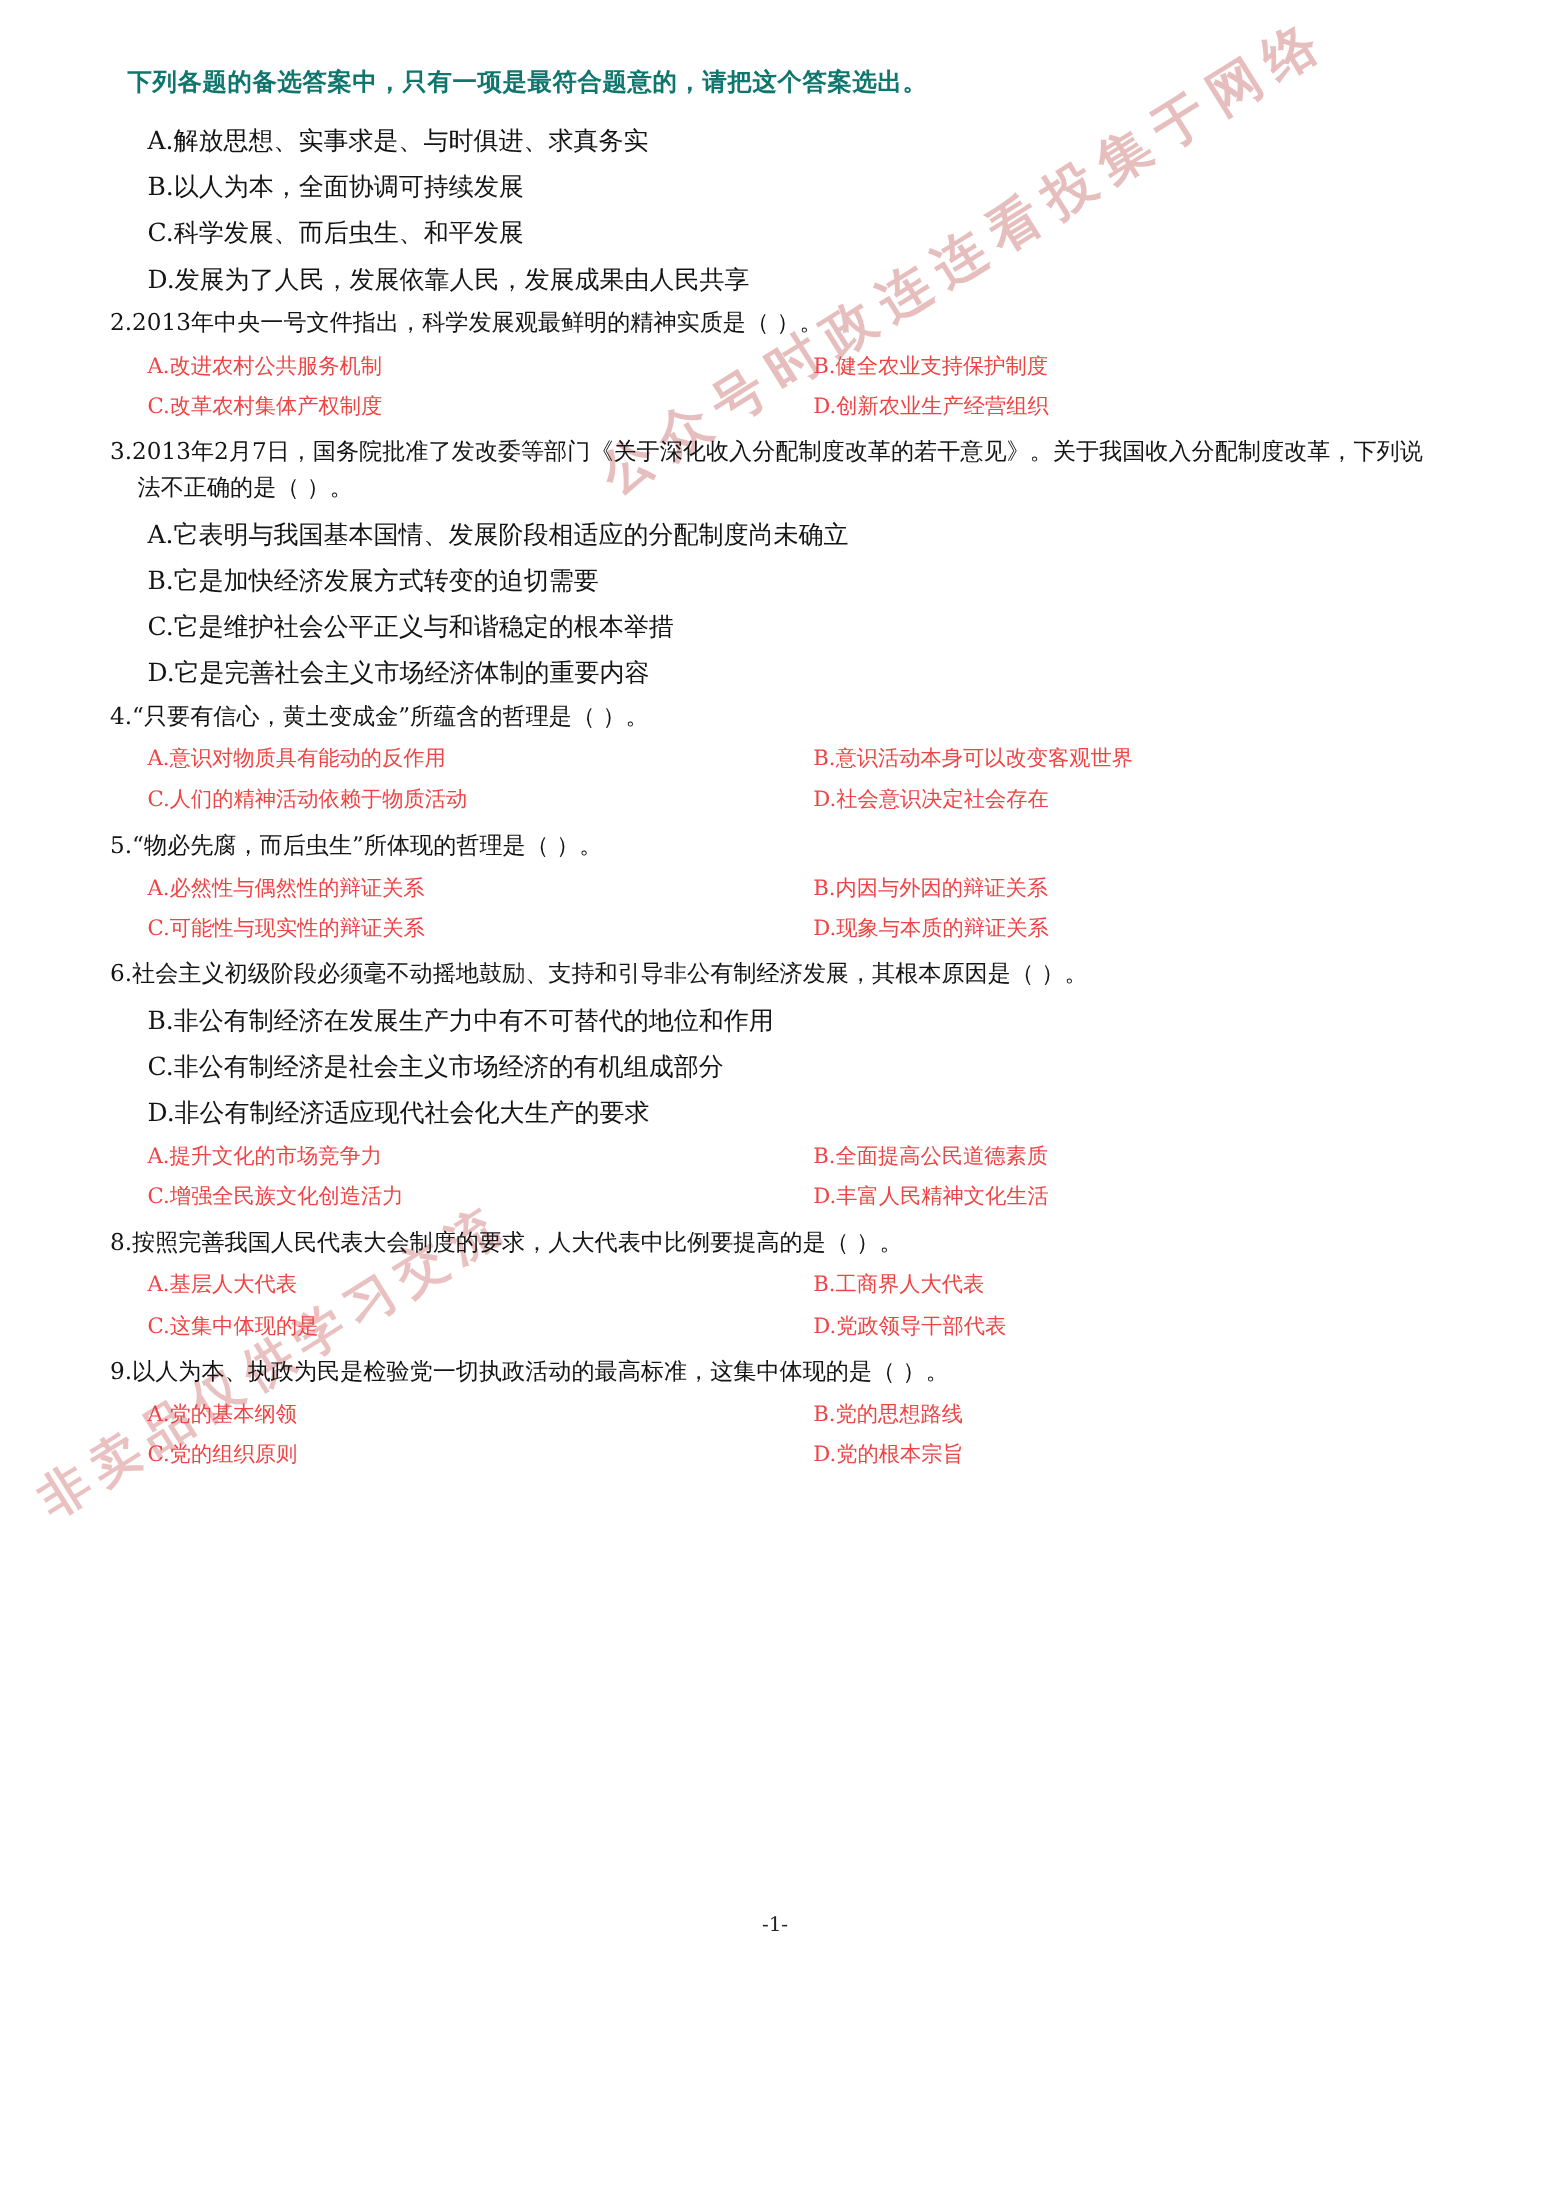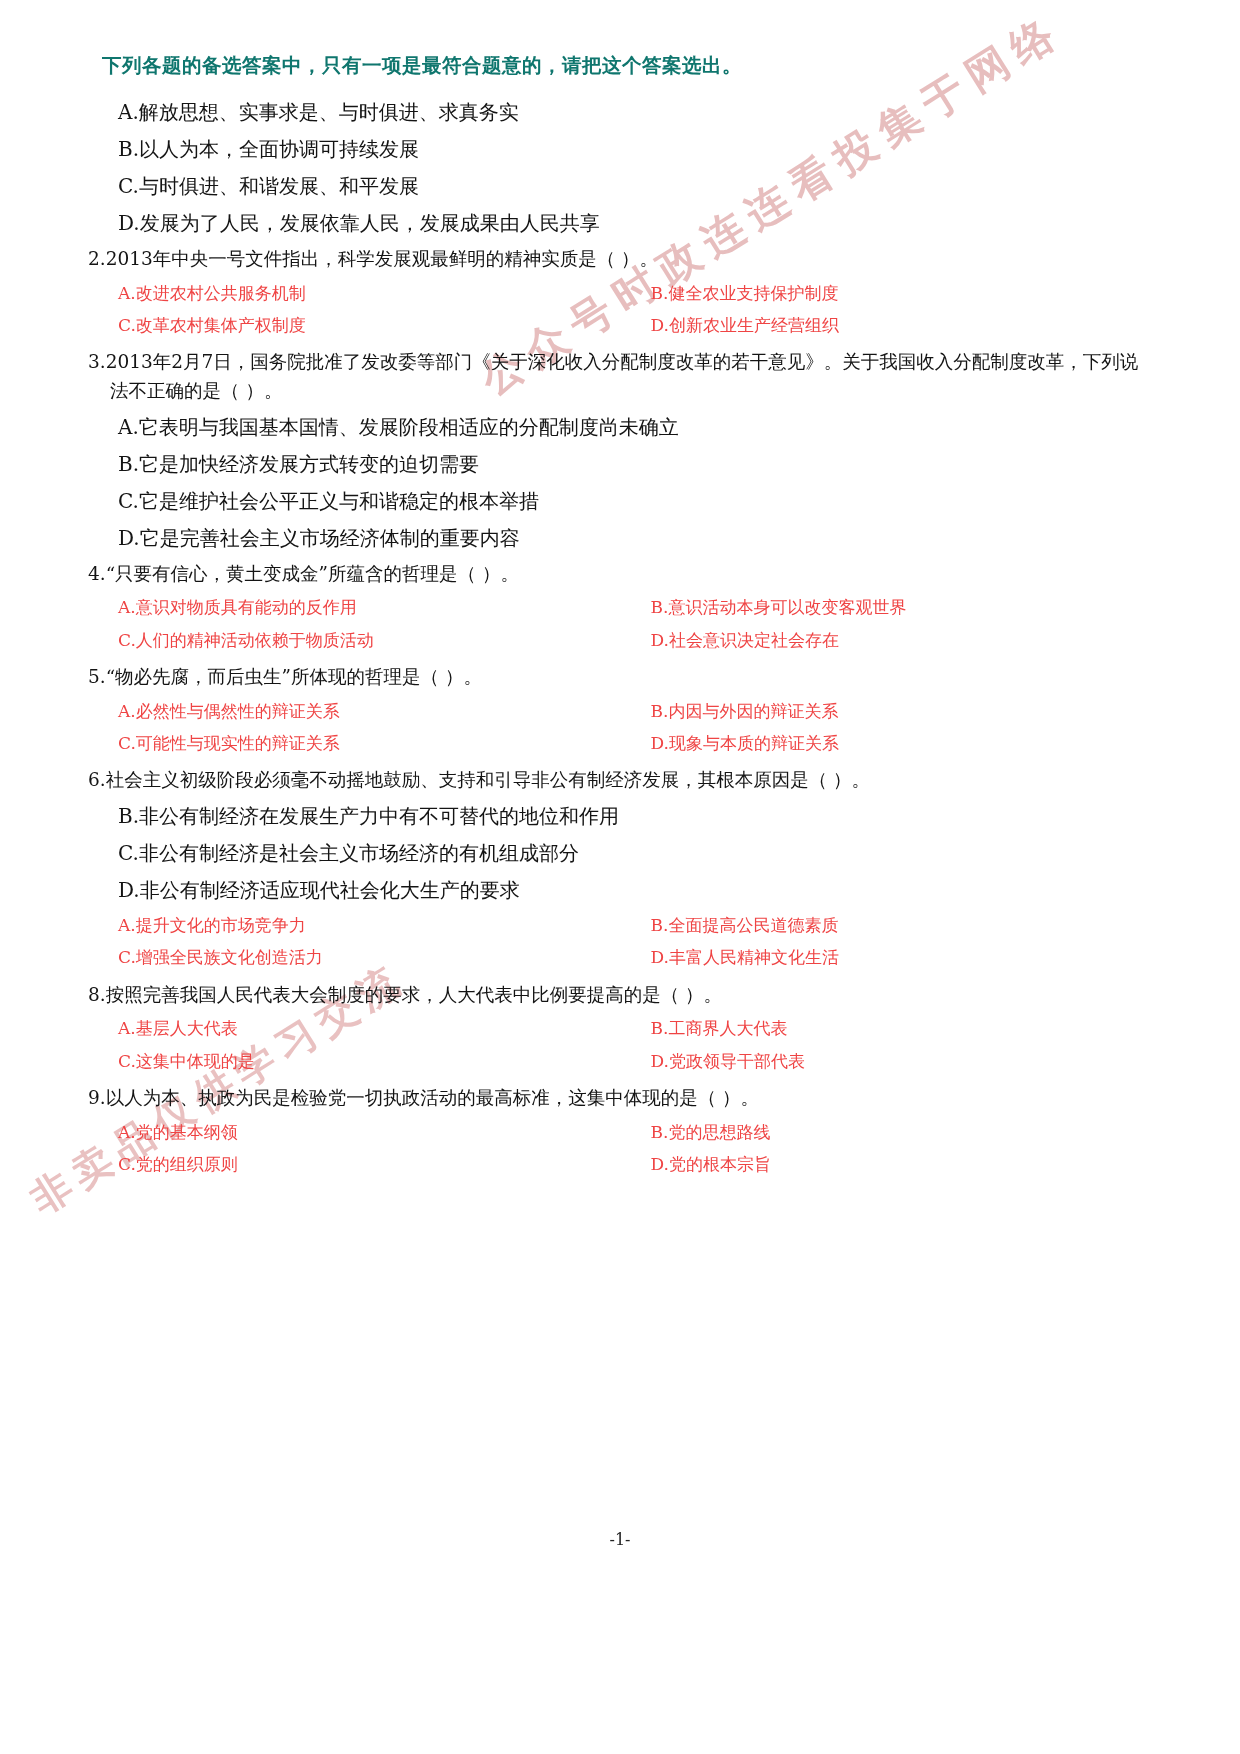--- a/index.html
+++ b/index.html
@@ -126,21 +126,21 @@
   <div class="wm wm2">非卖品仅供学习交流</div>
 
   <div class="content">
 
     <div class="instruction">下列各题的备选答案中，只有一项是最符合题意的，请把这个答案选出。</div>
 
     <div class="q">
       <div class="opts-1col">
         <div class="opt">A.解放思想、实事求是、与时俱进、求真务实</div>
         <div class="opt">B.以人为本，全面协调可持续发展</div>
-        <div class="opt">C.与时俱进、和谐发展、和平发展</div>
+        <div class="opt">C.科学发展、而后虫生、和平发展</div>
         <div class="opt">D.发展为了人民，发展依靠人民，发展成果由人民共享</div>
       </div>
     </div>
 
     <div class="q">
       <p class="q-stem">2.2013年中央一号文件指出，科学发展观最鲜明的精神实质是（ ）。</p>
       <div class="opts-2col">
         <div class="opt">A.改进农村公共服务机制</div>
         <div class="opt">B.健全农业支持保护制度</div>
         <div class="opt">C.改革农村集体产权制度</div>

